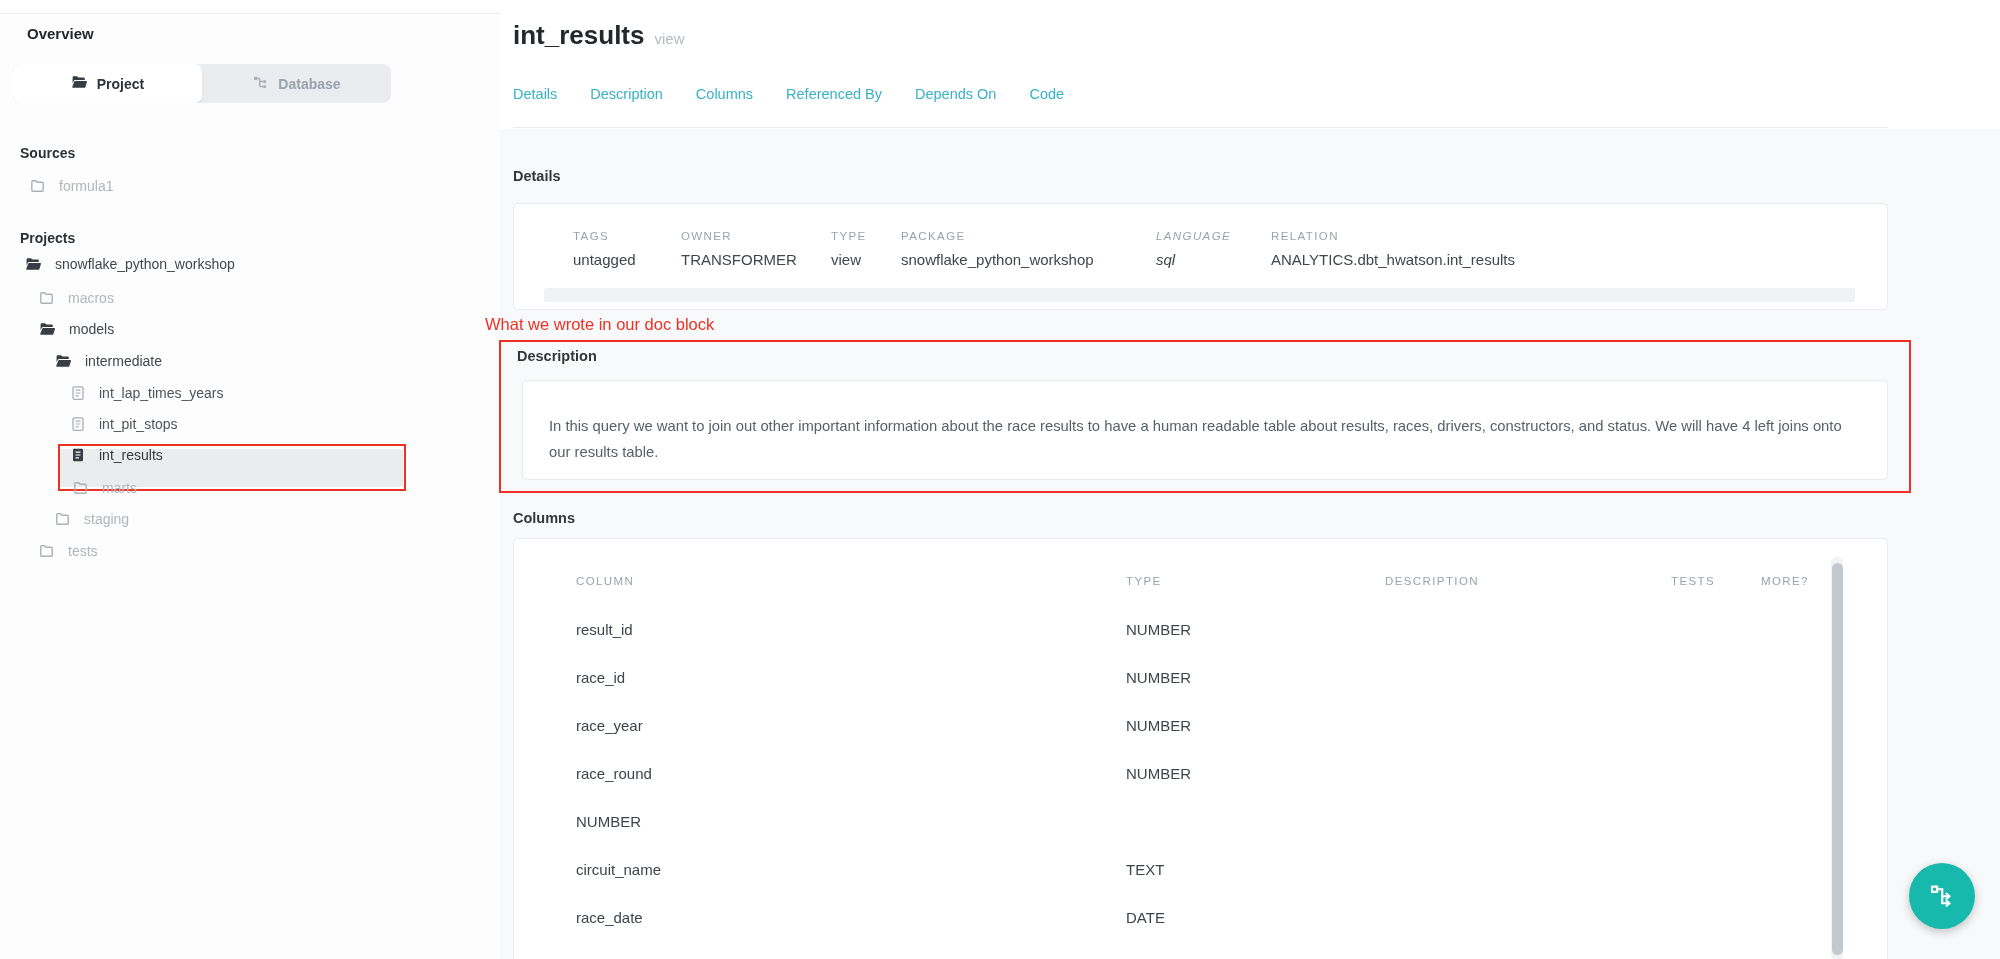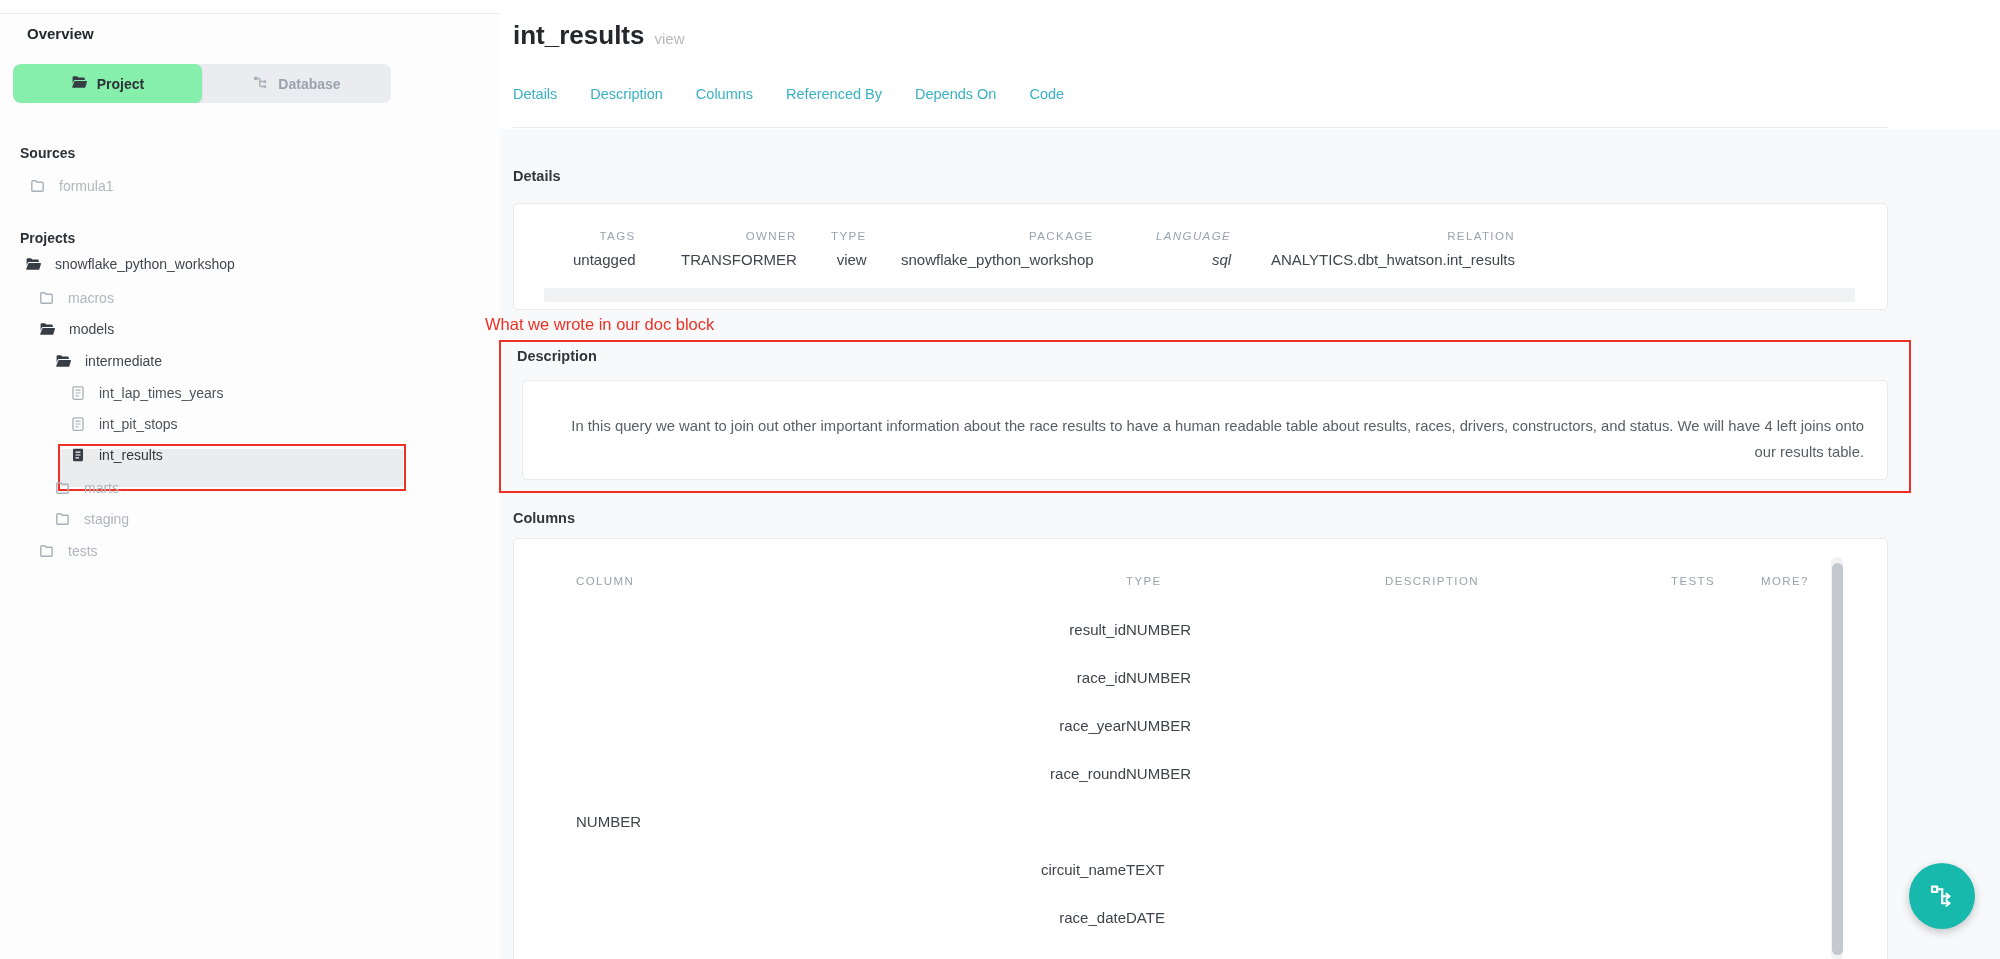--- a/index.html
+++ b/index.html
@@ -1,31 +1,30 @@
 <!DOCTYPE html>
 <html><head>
 <meta charset="utf-8">
 <style>
   * { margin:0; padding:0; box-sizing:border-box; }
   html,body { background:#ffffff; }
   .screen {
     position:relative; width:2000px; height:959px; overflow:hidden;
     background:#ffffff; font-family:"Liberation Sans","DejaVu Sans",sans-serif;
     color:#3d444b;
-    text-align:right;
   }
   
   .sidebar { position:absolute; left:0; top:13px; width:500px; height:946px;
     background:#fdfdfe; border-top:1px solid #eaecee; }
   .sb-title { position:absolute; left:27px; top:11px; font-size:15px; font-weight:bold; color:#22272c; }
   .toggle { position:absolute; left:13px; top:50px; width:378px; height:39px;
     background:#eaecef; border-radius:8px; display:flex; overflow:hidden; }
   .tbtn { flex:1; display:flex; align-items:center; justify-content:center; gap:9px;
     font-size:14px; font-weight:bold; color:#9aa3ad; cursor:pointer; }
-  .tbtn.active { background:#86efac; border-radius:7px; color:#2d3339;
+  .tbtn.active { background:#ffffff; border-radius:7px; color:#2d3339;
     box-shadow:0 1px 2px rgba(0,0,0,.12); }
   .sb-label { position:absolute; font-size:14px; font-weight:bold; color:#2b3137; }
   .sb-row { position:absolute; height:30px; display:flex; align-items:center; gap:13px;
     font-size:14px; color:#3f464d; cursor:pointer; white-space:nowrap; }
   .sb-row.muted { color:#b0b6bc; }
   .sb-row.semi { color:#4d545b; }
   .sb-row .ic { display:flex; align-items:center; }
   .ic-dark { color:#363d44; }
   .ic-gray { color:#a9b0b7; }
   .sel-bg { position:absolute; left:60px; top:435px; width:343px; height:38px;
@@ -177,21 +176,21 @@
       <span class="ic ic-dark">
         <svg width="16" height="16" viewBox="0 0 16 16">
             <rect x="3" y="1.8" width="10" height="12.5" rx="1.2" fill="currentColor"></rect>
             <path stroke="#ffffff" stroke-width="1.2" d="M5.5 5.2h5M5.5 8h5M5.5 10.8h3.5"></path>
           </svg>
       </span>
       <span>int_results</span>
     </div>
     <div class="red-outline"></div>
 
-    <div class="sb-row muted" style="left:55px; top:459px;">
+    <div class="sb-row muted" style="left:73px; top:459px;">
       <span class="ic ic-gray">
         <svg width="16" height="16" viewBox="0 0 16 16">
             <path fill="none" stroke="currentColor" stroke-width="1.4" stroke-linejoin="round" d="M1.8 3.8c0-.6.4-1 1-1h2.9l1.5 1.5h5c.6 0 1 .4 1 1v7c0 .6-.4 1-1 1H2.8c-.6 0-1-.4-1-1z"></path>
           </svg>
       </span>
       <span>marts</span>
     </div>
 
     <div class="sb-row muted" style="left:55px; top:490px;">
       <span class="ic ic-gray">

